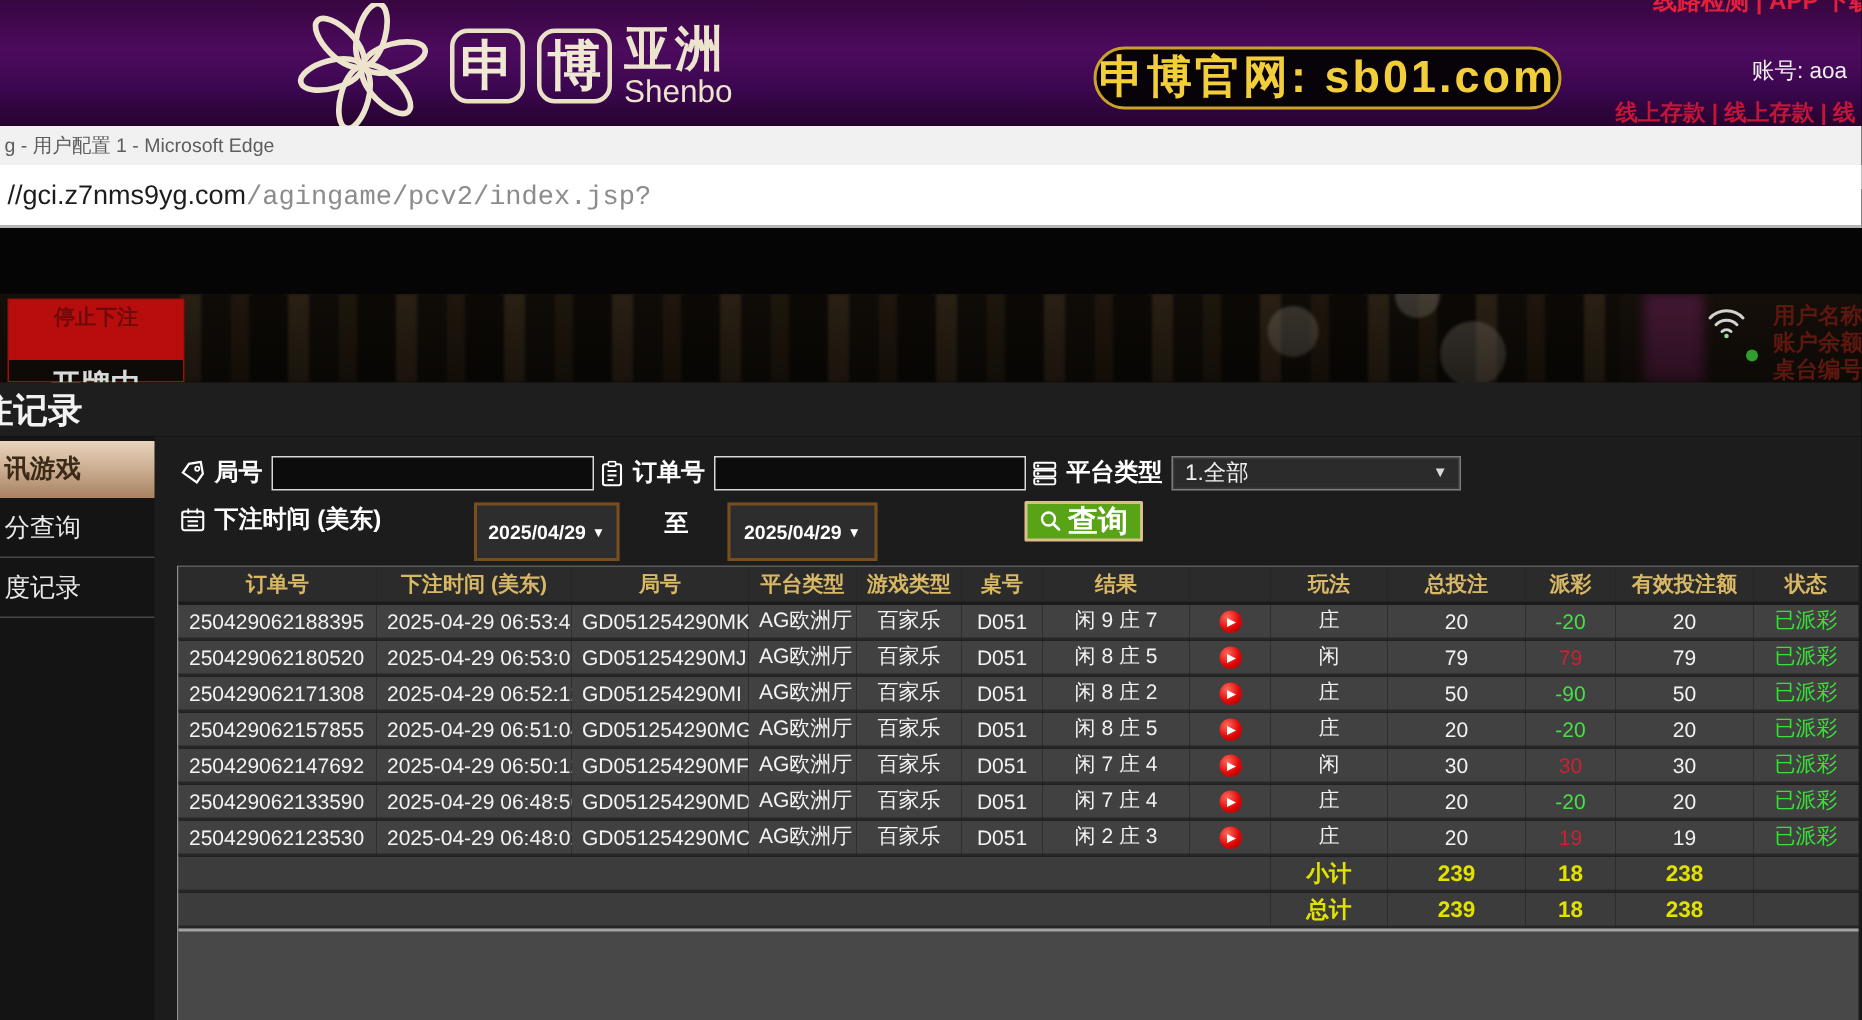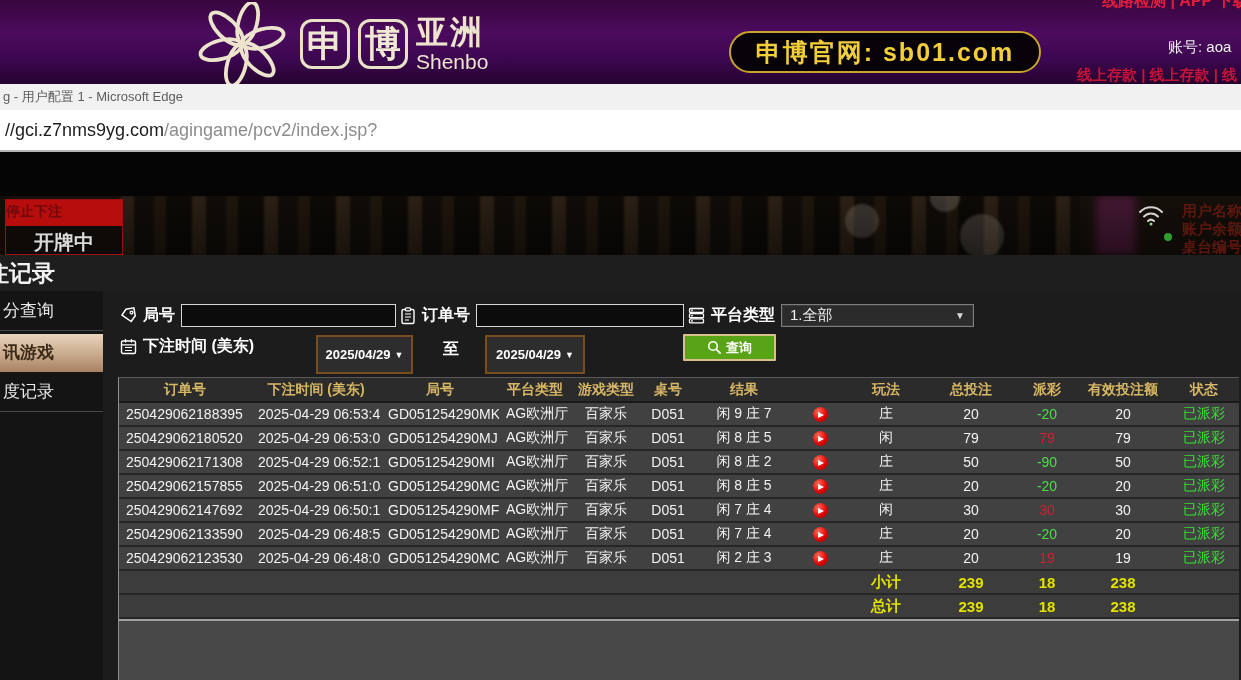--- a/index.html
+++ b/index.html
@@ -13,53 +13,53 @@
   .logo-group { position:absolute; left:192px; top:2px; display:flex; align-items:center; color:#ece4cc; }
   .logo-flower { width:100px; height:84px; }
   .logo-box { width:50px; height:50px; border:3px solid #e9e1c7; border-radius:12px;
     font-size:36px; font-weight:bold; display:flex; align-items:center; justify-content:center;
     margin-left:8px; color:#efe8d2; }
   .logo-words { margin-left:8px; line-height:1; }
   .logo-region { font-size:32px; font-weight:bold; letter-spacing:2px; }
   .logo-sub { font-size:21px; margin-top:3px; }
   .official-badge { position:absolute; left:729px; top:31px; width:312px; height:42px;
     background:#070308; border:2px solid #c9a22c; border-radius:22px; color:#f2cf3a;
-    font-size:25px; font-weight:bold; text-align:center; line-height:38px; letter-spacing:2px; }
+    font-size:30px; font-weight:bold; text-align:center; line-height:38px; letter-spacing:2px; }
   .top-links { position:absolute; left:1102px; top:-9px; color:#e31f3c; font-size:16px;
     font-weight:bold; white-space:nowrap; }
   .account-label { position:absolute; left:1168px; top:38px; color:#f0f0f0; font-size:15px; white-space:nowrap; }
   .member-links { position:absolute; left:1077px; top:66px; color:#c21538; font-size:15px;
     font-weight:bold; white-space:nowrap; }
 
   
   .win-titlebar { position:absolute; left:0; top:84px; width:1241px; height:42px;
     background:#f1f1f1; border-bottom:1px solid #cfcfcf; color:#5d5d5d; font-size:13px;
     line-height:25px; padding-left:3px; }
   .url-bar { position:absolute; left:0; top:110px; width:1241px; height:42px; background:#ffffff;
     border-bottom:2px solid #b5b5b5; font-size:18px; line-height:40px; padding-left:5px; white-space:nowrap; }
   .url-domain { color:#1c1c1c; }
-  .url-path { color:#8c8c8c; }
+  .url-path { color:#8c8c8c;font-family:Liberation Mono, monospace; }
 
   
   .black-band { position:absolute; left:0; top:152px; width:1241px; height:44px; background:#050505; }
 
   
   .photo-band { position:absolute; left:0; top:196px; width:1241px; height:59px;
     background:#1c140d; overflow:hidden; }
   .photo-stripes { position:absolute; left:120px; top:0; width:960px; height:59px; opacity:.85;
     background:repeating-linear-gradient(90deg,#3e2f1f 0 14px,#14100b 14px 34px,#2b2013 34px 46px,#0f0b08 46px 72px);
     filter:blur(1px); }
   .photo-circle { position:absolute; border-radius:50%; background:#cfc4b4; opacity:.30; filter:blur(1px); }
   .photo-tint { position:absolute; left:1096px; top:0; width:40px; height:59px; background:#8e2a72; opacity:.55; filter:blur(4px); }
   .photo-dark { position:absolute; left:0; top:0; width:1241px; height:59px;
     background:linear-gradient(180deg,rgba(0,0,0,.25),rgba(0,0,0,.55)); }
   .game-status-box { position:absolute; left:5px; top:3px; width:118px; height:56px;
     background:#0d0a07; border:1px solid #9e0f0f; }
-  .status-banner { height:26px; background:#b80d0d; color:#700a0a; font-size:14px; font-weight:bold;
-    line-height:22px; }
+  .status-banner { height:40px; background:#b80d0d; color:#700a0a; font-size:14px; font-weight:bold;
+    text-align:center; line-height:22px; }
   .status-opening { color:#d9d9d9; font-size:20px; font-weight:bold; text-align:center; margin-top:3px; }
   .wifi-icon { position:absolute; left:1138px; top:8px; }
   .green-dot { position:absolute; left:1164px; top:37px; width:8px; height:8px; border-radius:50%; background:#2f9e2f; }
   .banner-info { position:absolute; left:1182px; top:6px; color:#5c170f; font-size:15px;
     font-weight:bold; line-height:18px; white-space:nowrap; }
 
   
   .title-band { position:absolute; left:0; top:255px; width:1241px; height:36px; background:#1e1e1e; }
   .page-title { color:#f2f2f2; font-size:23px; font-weight:bold; line-height:36px; margin-left:-14px; white-space:nowrap; }
 
@@ -81,22 +81,22 @@
   .txt-input { background:#0c0c0c; border:1px solid #d8d8d8; height:23px; color:#fff; padding:0 4px; font-size:14px; }
   .select-box { width:193px; height:23px; background:#2b2b2b; border:1px solid #7d7d7d;
     box-shadow:inset 0 0 0 1px #3a3a3a; color:#f0f0f0; font-size:15px; display:flex;
     align-items:center; padding:0 8px; cursor:pointer; }
   .select-box .caret { margin-left:auto; font-size:10px; color:#d8d8d8; }
   .date-box { height:39px; background:#2d2d2d; border:2px solid #7a4e1c; color:#fff;
     font-size:13px; font-weight:bold; display:flex; align-items:center; justify-content:center;
     gap:4px; padding:0 6px; cursor:pointer; }
   .date-box .caret { font-size:9px; }
   .to-label { color:#fff; font-size:16px; font-weight:bold; }
-  .search-btn { height:27px; padding:0 22px; background:#58a316; border:2px solid #d9c08a;
-    color:#fff; font-size:13px; font-weight:bold; display:flex; align-items:center; gap:4px;
+  .search-btn { height:27px; padding:0 8px; background:#58a316; border:2px solid #d9c08a;
+    color:#fff; font-size:20px; font-weight:bold; display:flex; align-items:center; gap:4px;
     cursor:pointer; border-radius:1px; }
 
   
   .table-wrap { position:absolute; left:15px; top:86px; width:1121px; height:303px;
     border-left:1px solid #8f8f8f; border-top:1px solid #5a5a5a; display:flex; flex-direction:column; }
   table.records { width:1120px; border-collapse:collapse; table-layout:fixed; }
   .records th { height:24px; background:#2b2b2b; color:#d8b765; font-size:14px; font-weight:bold;
     border-bottom:2px solid #1a1a1a; text-align:center; }
   .records td { height:24px; background:#414141; color:#f2f2f2; font-size:14px;
     border-bottom:2px solid #262626; text-align:center; white-space:nowrap; overflow:hidden; }
@@ -183,22 +183,22 @@
   </div>
 </div>
 
 <div class="title-band">
   <div class="page-title">注记录</div>
 </div>
 
 <div class="main-area">
 
   <div class="sidebar">
+    <div class="side-item active">讯游戏</div>
     <div class="side-item">分查询</div>
-    <div class="side-item active">讯游戏</div>
     <div class="side-item">度记录</div>
   </div>
 
   <div class="content-panel">
 
     <div class="filter-group" style="left:17px; top:13px;">
       <svg width="17" height="17" viewBox="0 0 17 17">
         <path d="M2 7 L7 2 L15 2 L15 10 L10 15 Z" fill="none" stroke="#fff" stroke-width="1.5" transform="rotate(-10 8 8)"></path>
         <circle cx="11.5" cy="5.5" r="1.4" fill="none" stroke="#fff" stroke-width="1.2"></circle>
       </svg>

